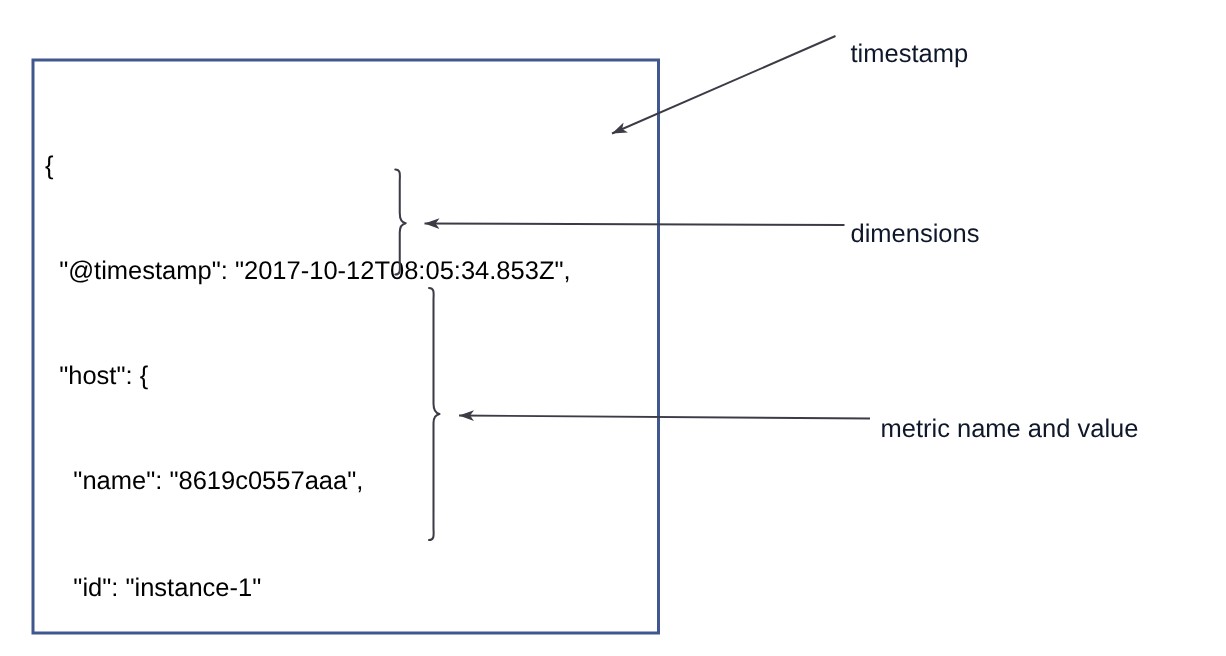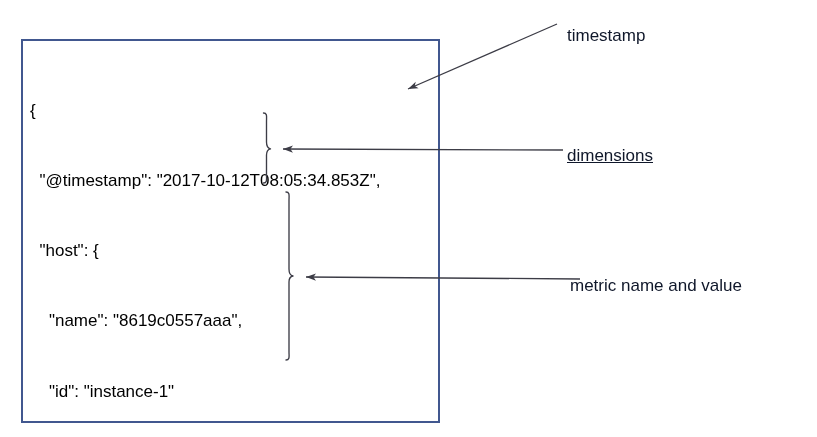--- a/index.html
+++ b/index.html
@@ -63,22 +63,22 @@
   
   .callout-label {
     position: absolute;
     font-family: "Liberation Sans", sans-serif;
     font-size: 17px;
     color: #0f172a;
     white-space: nowrap;
     line-height: 20px;
   }
   .lbl-timestamp { left: 567px; top: 26px; }
-  .lbl-dimensions { left: 567px; top: 146px; text-decoration: underline; }
-  .lbl-metric { left: 570px; top: 276px; }
+  .lbl-dimensions { left: 567px; top: 146px; }
+  .lbl-metric { left: 587px; top: 276px; }
 </style>
 </head>
 <body>
 
 <div id="stage">
 
   <div class="json-box"></div>
 
   <div class="json-code">
     <span class="json-line">{</span>

